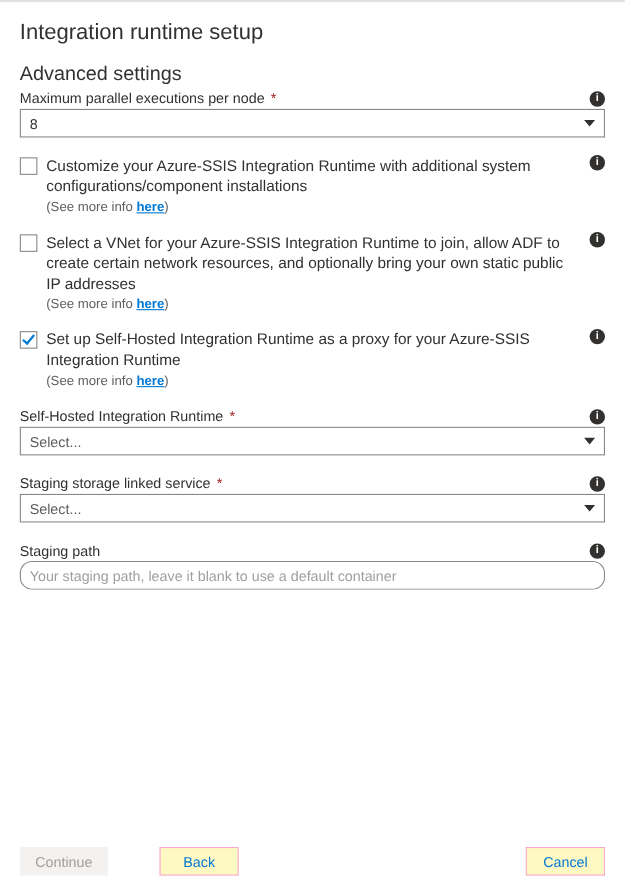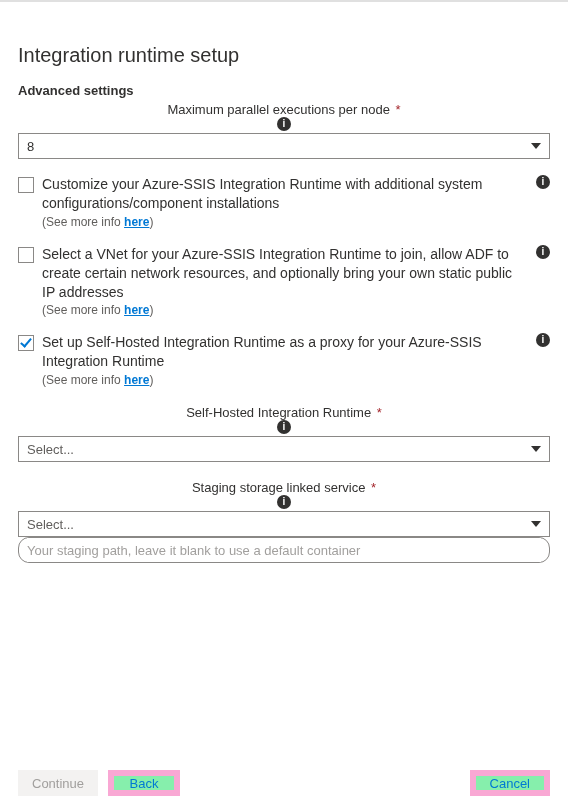--- a/index.html
+++ b/index.html
@@ -8,41 +8,39 @@
       font-size: 13px;
       color: #323130;
       background: #fff;
       width: 568px;
       height: 807px;
       position: relative;
       border-top: 2px solid #e0e0e0;
       padding: 0;
     }
     .container {
-      padding: 6px 18px 0 18px;
-      margin-top: 36px;
+      padding: 16px 18px 0 18px;
     }
     .title {
       font-size: 20px;
       font-weight: 400;
       color: #323130;
       margin-bottom: 16px;
     }
     .section-heading {
-      font-weight: 700;
-      font-size: 13px;
+      font-weight: 400;
+      font-size: 18px;
       margin-bottom: 4px;
     }
     .field-label-row {
       display: flex;
-      align-items: center;
+      align-items: flex-end;
       justify-content: space-between;
       margin-top: 4px;
       margin-bottom: 2px;
-      flex-direction: column;
     }
     .field-label {
       font-size: 13px;
       color: #323130;
     }
     .required {
       color: #a4262c;
       margin-left: 2px;
     }
     .info-icon {
@@ -154,23 +152,24 @@
       cursor: pointer;
       user-select: none;
     }
     .btn-disabled {
       background: #f3f2f1;
       color: #a19f9d;
       border: none;
       cursor: default;
     }
     .btn-outline {
-      background: #86efac;
+      background: #fef9c3;
       color: #0078d4;
-      border: 6px solid #f9a8d4;
+      border: 1px solid #f9a8d4;
+      margin-left: 37px;
     }
     .footer-left { display: flex; gap: 10px; }
     input.plain-input {
       border: none;
       outline: none;
       width: 100%;
       height: 100%;
       font-size: 13px;
       font-family: inherit;
     }
@@ -250,20 +249,26 @@
     <div>
       <span class="field-label">Staging storage linked service</span><span class="required">  *</span>
     </div>
     <span class="info-icon"></span>
   </div>
   <div class="select-box">
     <span class="select-placeholder">Select...</span>
     <span class="caret-down"></span>
   </div>
 
+  <div class="field-label-row spacer-top">
+    <div>
+      <span class="field-label">Staging path</span>
+    </div>
+    <span class="info-icon"></span>
+  </div>
   <div class="select-box" style="padding:0 8px;border-radius:11px;">
     <input class="plain-input" type="text" placeholder="Your staging path, leave it blank to use a default container" style="">
   </div>
 
 </div>
 
 <div class="footer">
   <div class="footer-left">
     <div class="btn btn-disabled">Continue</div>
     <div class="btn btn-outline">Back</div>

